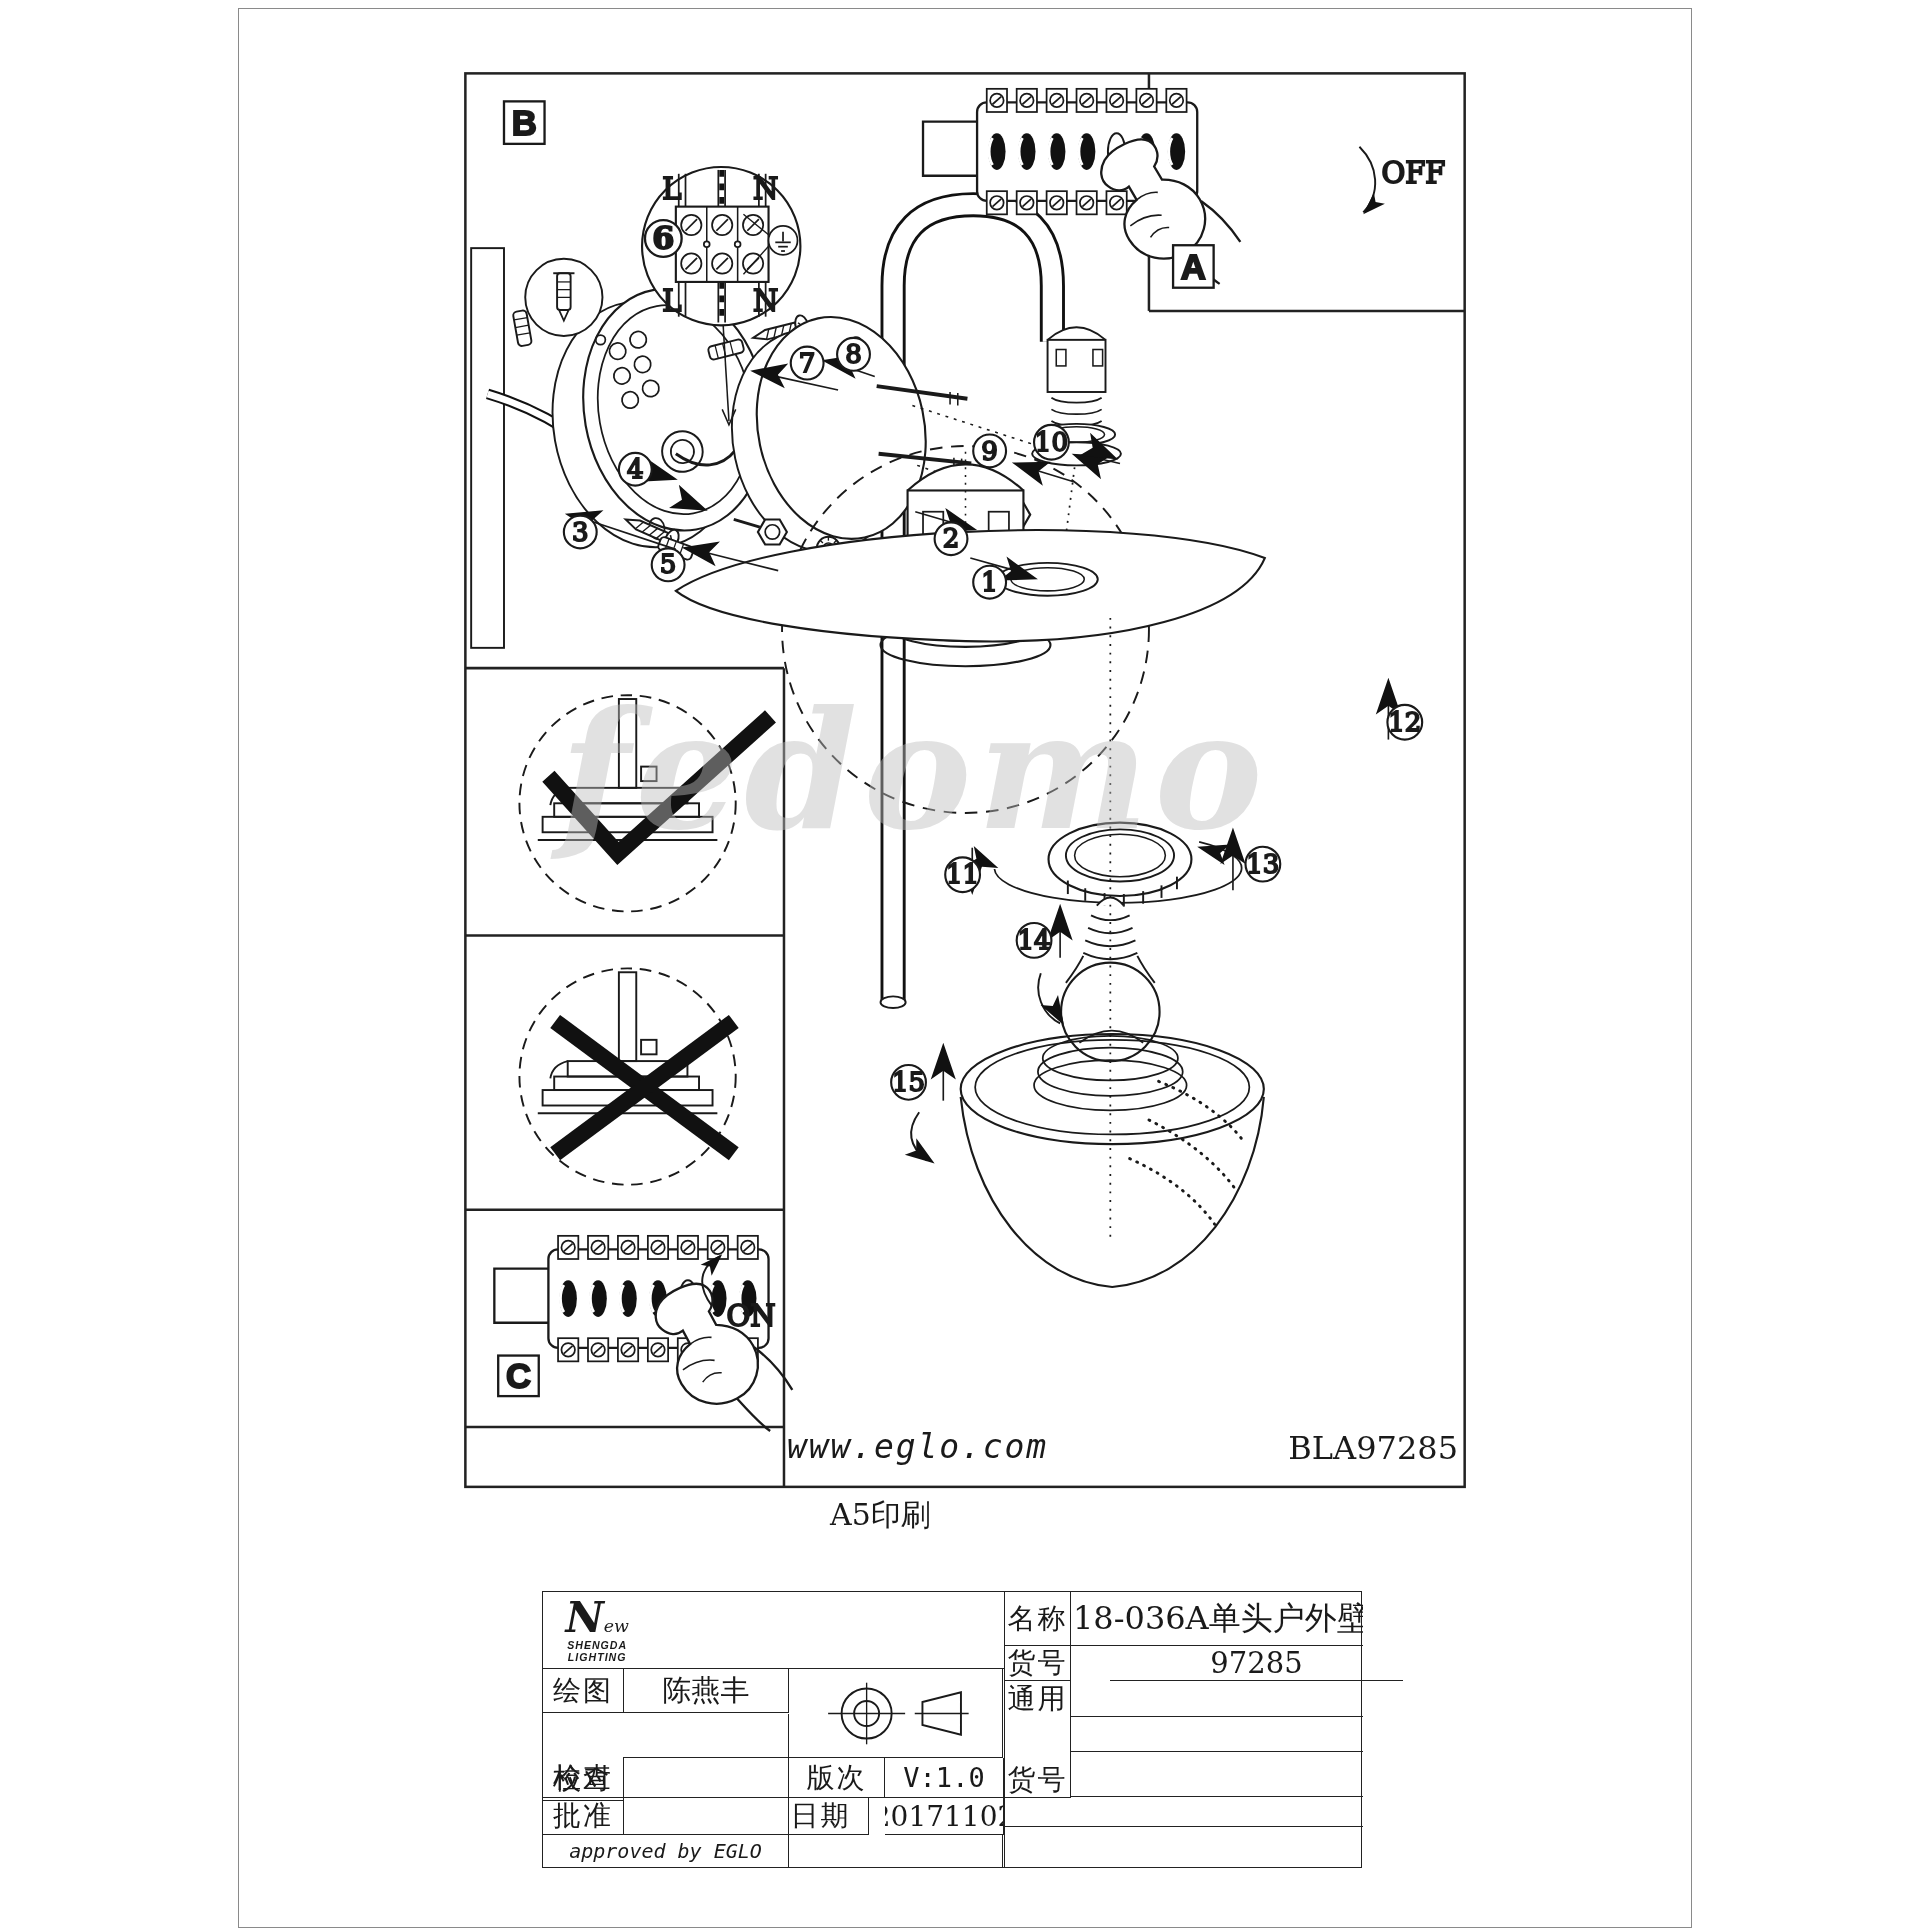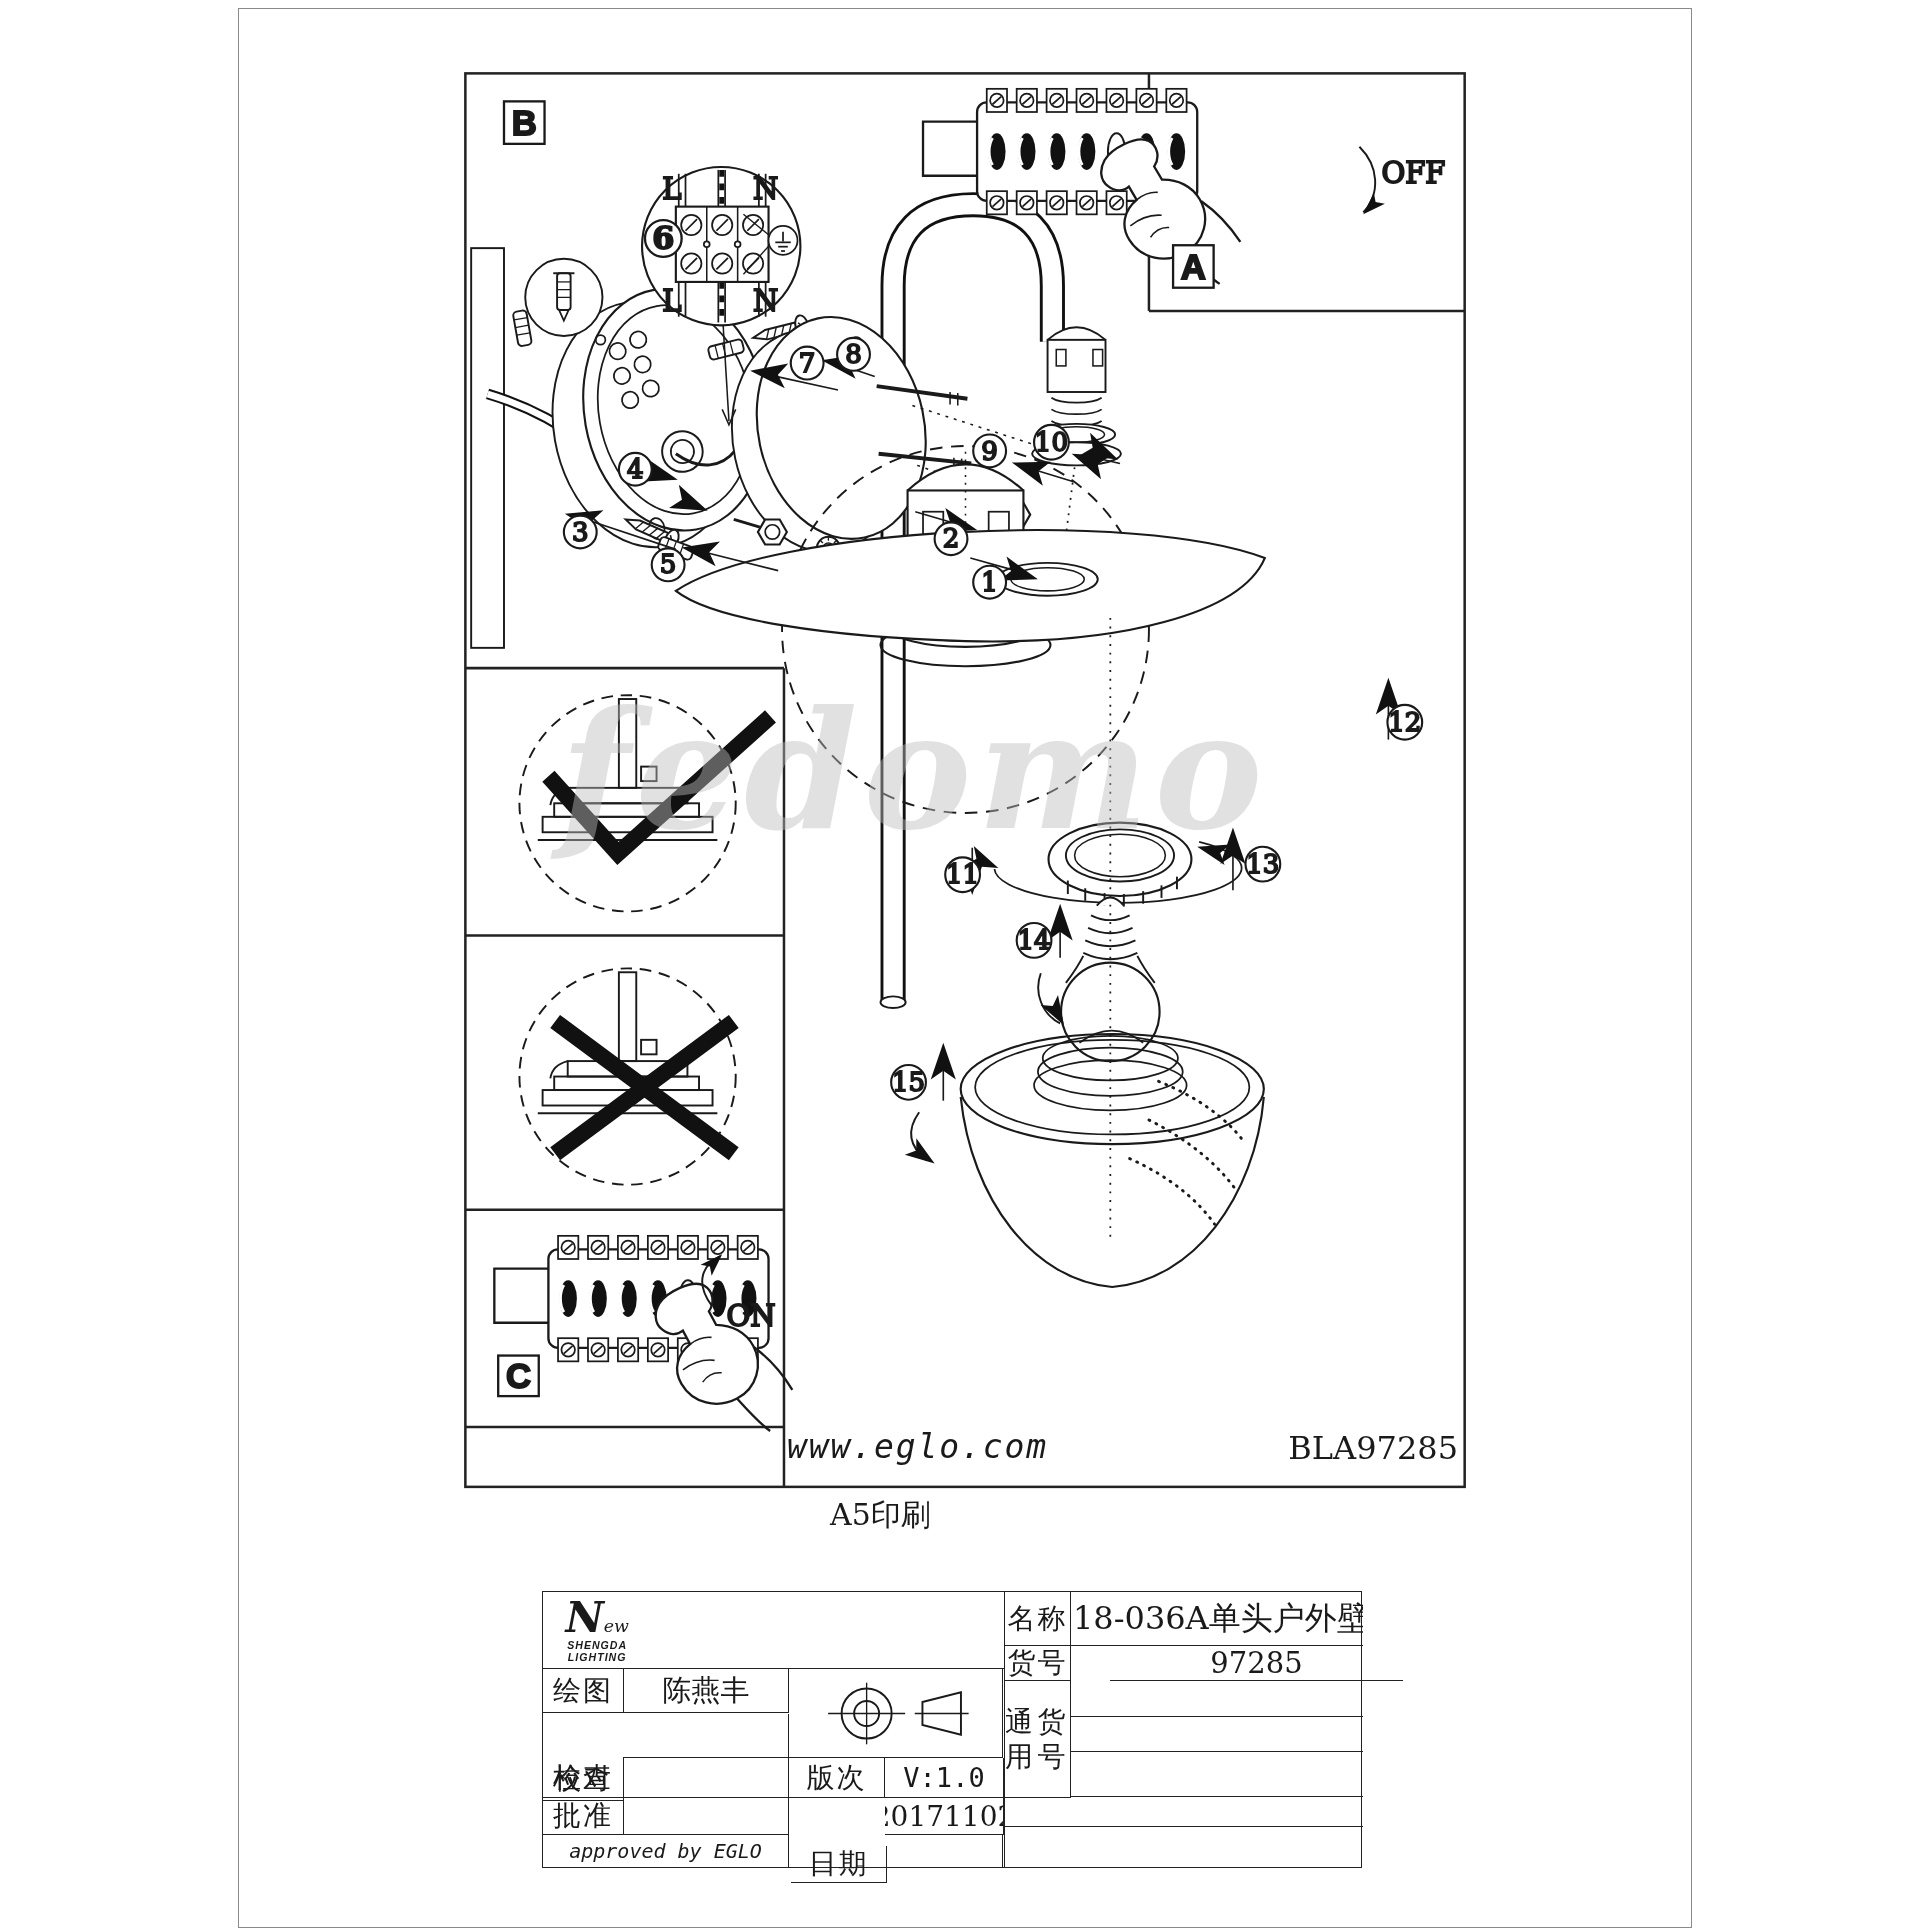--- a/index.html
+++ b/index.html
@@ -526,31 +526,31 @@
         <circle cx="70" cy="40" r="13"></circle>
       <line x1="30" y1="40" x2="110" y2="40" stroke-width="1.4"></line>
       <line x1="70" y1="8" x2="70" y2="72" stroke-width="1.4"></line>
       <path d="M128,28 L168,18 L168,62 L128,52 Z"></path>
       <line x1="120" y1="40" x2="176" y2="40" stroke-width="1.4"></line>
     </svg>
   </div>
 
   <div class="tc br bb lab" style="left:246px;top:166px;width:96px;height:40px;">版次</div>
   <div class="tc br bb mono" style="left:342px;top:166px;width:119px;height:40px;font-size:27px;">V:1.0</div>
-  <div class="tc br bb lab" style="left:248px;top:206px;width:96px;height:37px;margin-top:48px;">日期</div>
+  <div class="tc br bb lab" style="left:230px;top:206px;width:96px;height:37px;">日期</div>
   <div class="tc br bb" style="left:342px;top:206px;width:119px;height:37px;font-size:28px;">20171102</div>
 
   <div class="tc br mono" style="left:0;top:242px;width:246px;height:33px;font-size:20px;font-style:italic;">approved by EGLO</div>
   <div class="tc br" style="left:246px;top:242px;width:214px;height:33px;"></div>
 
   <div class="tc br bb lab" style="left:461px;top:0;width:67px;height:54px;border-left:1.9px solid #222;">名称</div>
   <div class="tc bb" style="left:527px;top:0;width:293px;height:54px;font-size:32px;white-space:nowrap;">2018-036A单头户外壁灯</div>
   <div class="tc br bb lab" style="left:461px;top:54px;width:67px;height:35px;border-left:1.9px solid #222;">货号</div>
   <div class="tc bb" style="left:527px;top:54px;width:293px;height:35px;font-size:29px;margin-left:40px;">97285</div>
-  <div class="tc br bb lab" style="left:461px;top:89px;width:67px;height:117px;flex-direction:row;line-height:1.25;border-left:1.9px solid #222;justify-content:space-between;">
+  <div class="tc br bb lab" style="left:461px;top:89px;width:67px;height:117px;flex-direction:column;line-height:1.25;border-left:1.9px solid #222;justify-content:space-between;">
     <span>通用</span>
     <span>货号</span>
   </div>
   <div class="tc bb" style="left:527px;top:89px;width:293px;height:36px;"></div>
   <div class="tc bb" style="left:527px;top:125px;width:293px;height:35px;"></div>
   <div class="tc bb" style="left:527px;top:159px;width:293px;height:46px;"></div>
   <div class="tc bb" style="left:461px;top:206px;width:359px;height:29px;border-left:1.9px solid #222;"></div>
   <div class="tc" style="left:461px;top:235px;width:359px;height:41px;border-left:1.9px solid #222;"></div>
 </div>
 

